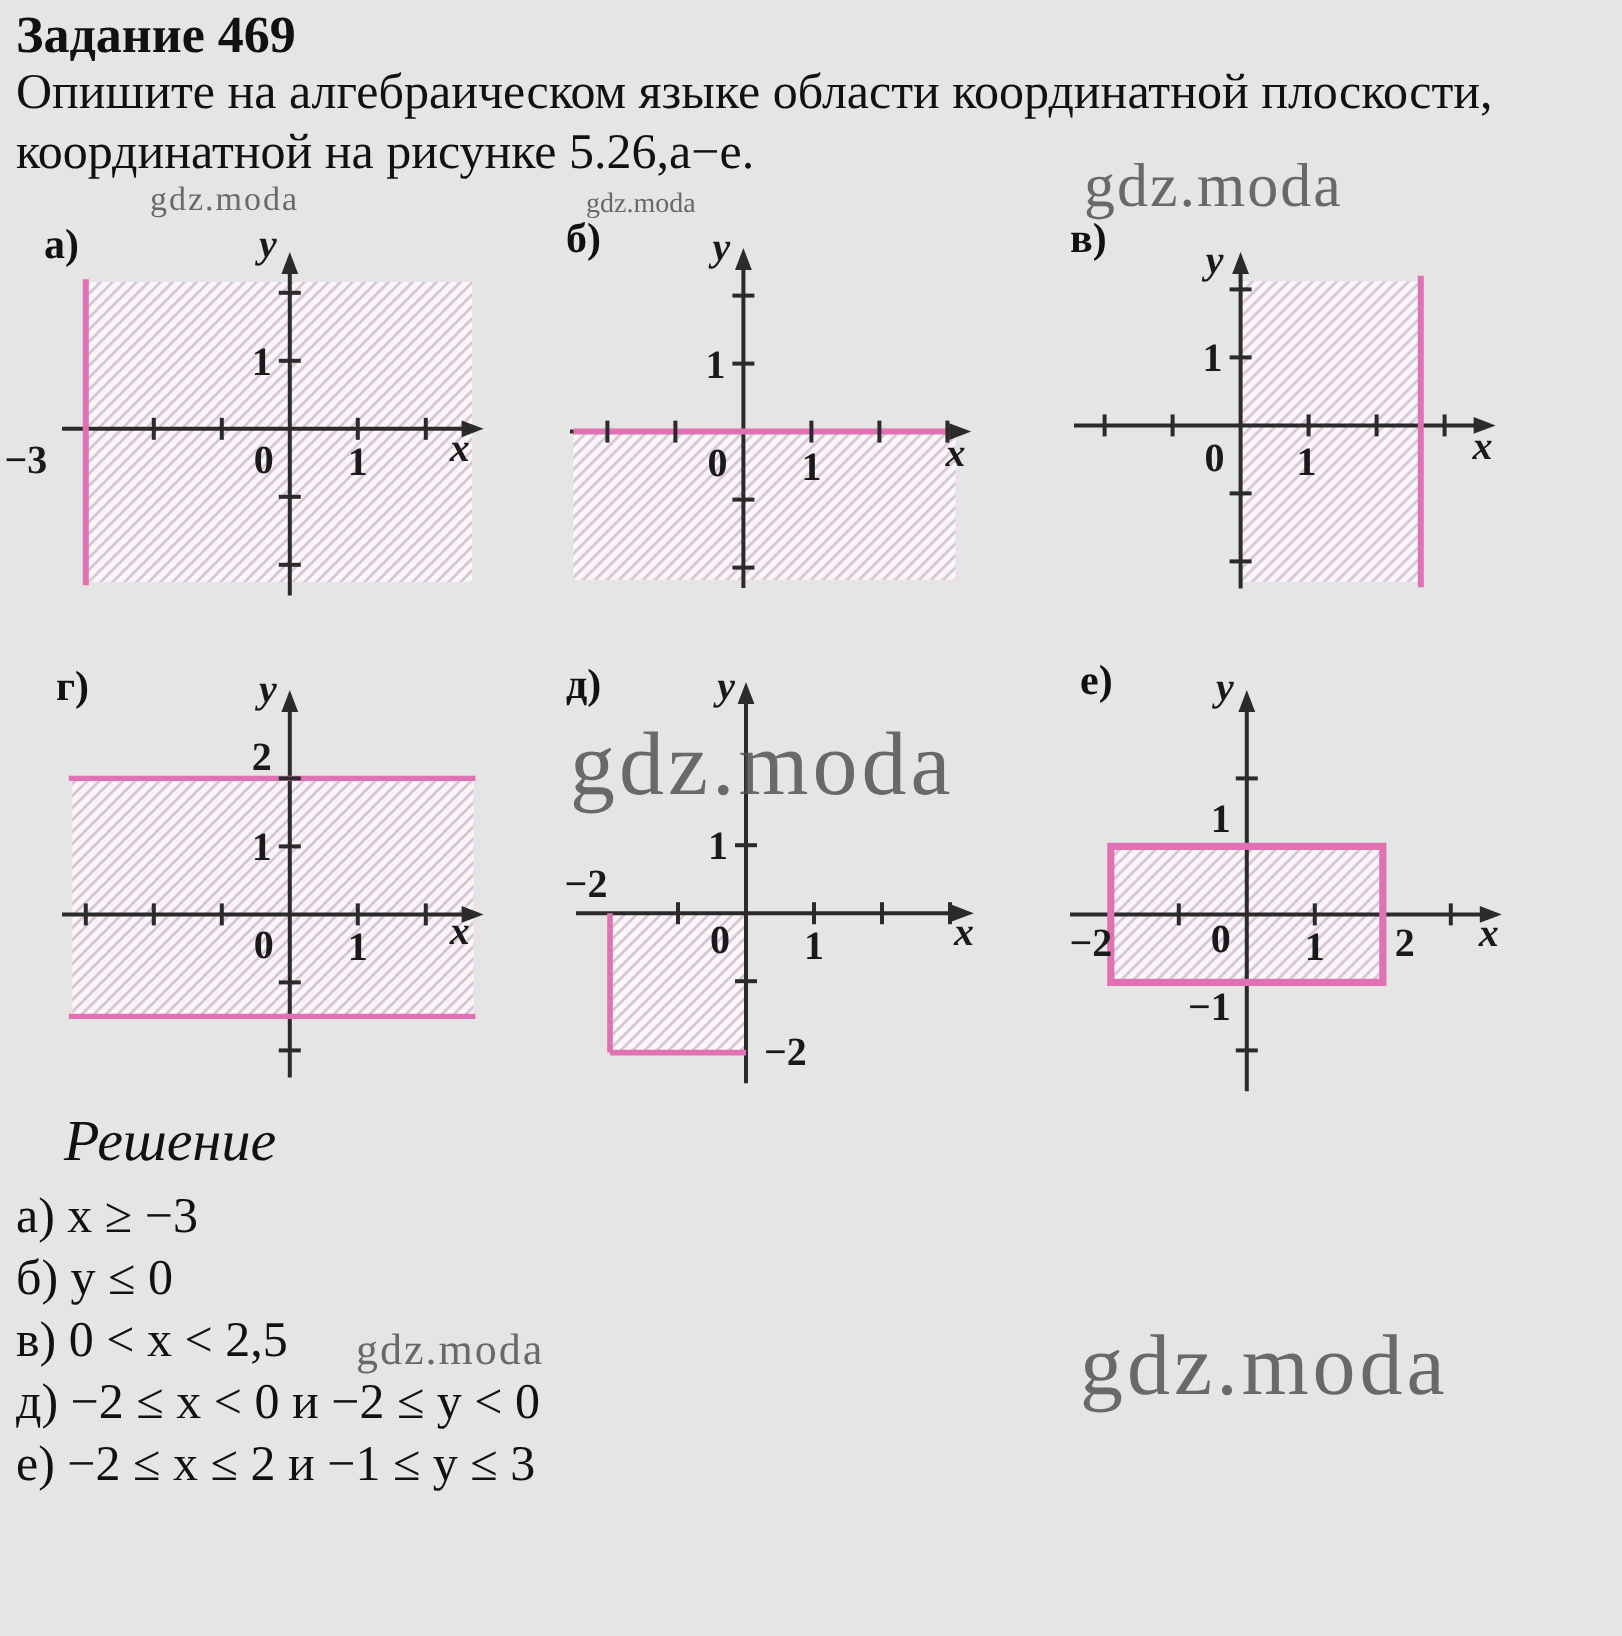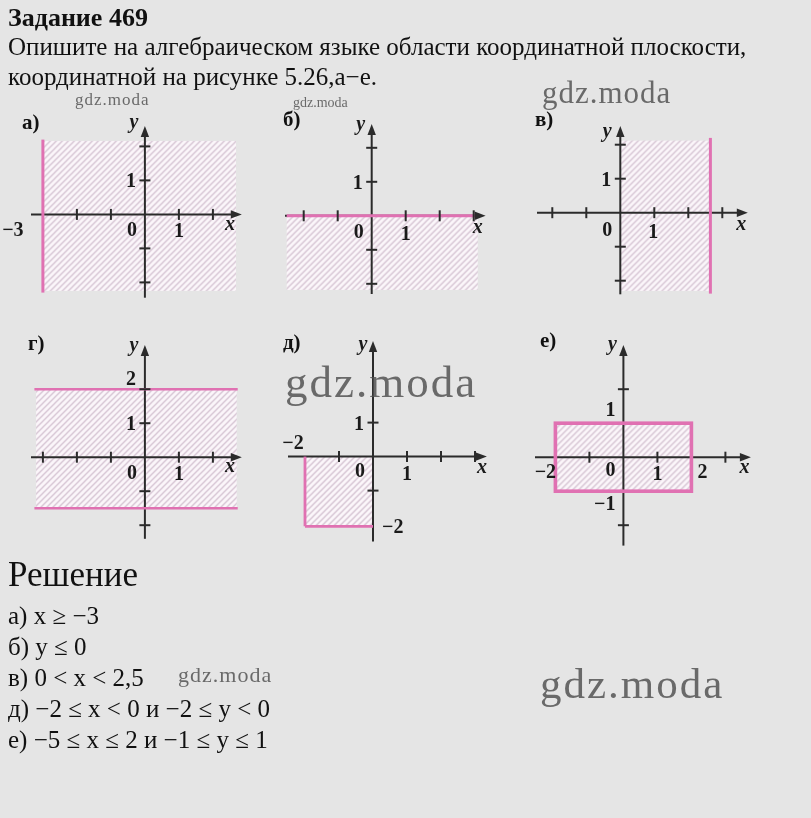--- a/index.html
+++ b/index.html
@@ -4,21 +4,21 @@
 <style>
   html,body { margin:0; padding:0; background:#ffffff; }
   #stage {
     position:relative; width:811px; height:818px; background:#e5e5e5;
     font-family:"Liberation Serif","DejaVu Serif",serif; color:#111;
     overflow:hidden;
   }
   .title { position:absolute; left:8px; top:3px; font-size:26px; font-weight:bold; }
   .task  { position:absolute; left:8px; top:32px; font-size:25px; line-height:30px; width:800px; }
   .solution { position:absolute; left:8px; top:555px; }
-  .sol-head { font-size:35px; margin-bottom:5px; }
+  .sol-head { font-size:29px; font-style:italic; margin-bottom:5px;margin-left:24px; }
   .sol-line { font-size:25px; line-height:31px; white-space:nowrap; }
   .fig { position:absolute; }
   .fig svg { display:block; overflow:visible; }
   .fig text { font-size:20px; font-weight:bold; fill:#1a1a1a; }
   .fig-tag { position:absolute; font-size:21px; font-weight:bold; }
   .wm {
     position:absolute; font-weight:normal; color:#4f4f4f; opacity:0.82;
     white-space:nowrap; z-index:6; line-height:1;
   }
 </style>
@@ -31,21 +31,21 @@
     <div>Опишите на алгебраическом языке области координатной плоскости,</div>
     <div>координатной на рисунке 5.26,а−е.</div>
   </div>
 
   <div class="solution">
     <div class="sol-head">Решение</div>
     <div class="sol-line">а) x ≥ −3</div>
     <div class="sol-line">б) y ≤ 0</div>
     <div class="sol-line">в) 0 &lt; x &lt; 2,5</div>
     <div class="sol-line">д) −2 ≤ x &lt; 0 и −2 ≤ y &lt; 0</div>
-    <div class="sol-line">е) −5 ≤ x ≤ 2 и −1 ≤ y ≤ 1</div>
+    <div class="sol-line">е) −2 ≤ x ≤ 2 и −1 ≤ y ≤ 3</div>
   </div>
 <div class="fig" style="left: 11.1px; top: 111.6px;">
       <svg width="251" height="202" viewBox="0 0 251 202">
         <defs>
           <pattern id="hatch-a" width="6" height="6" patternUnits="userSpaceOnUse">
             <rect x="0" y="0" width="6" height="6" fill="#fbf6fa"></rect>
             <path d="M-1,1 L1,-1 M-1,7 L7,-1 M5,7 L7,5" stroke="#d5c3d2" stroke-width="1.35" fill="none"></path>
           </pattern>
         </defs>
         <g transform="translate(133.9,102.4)">

